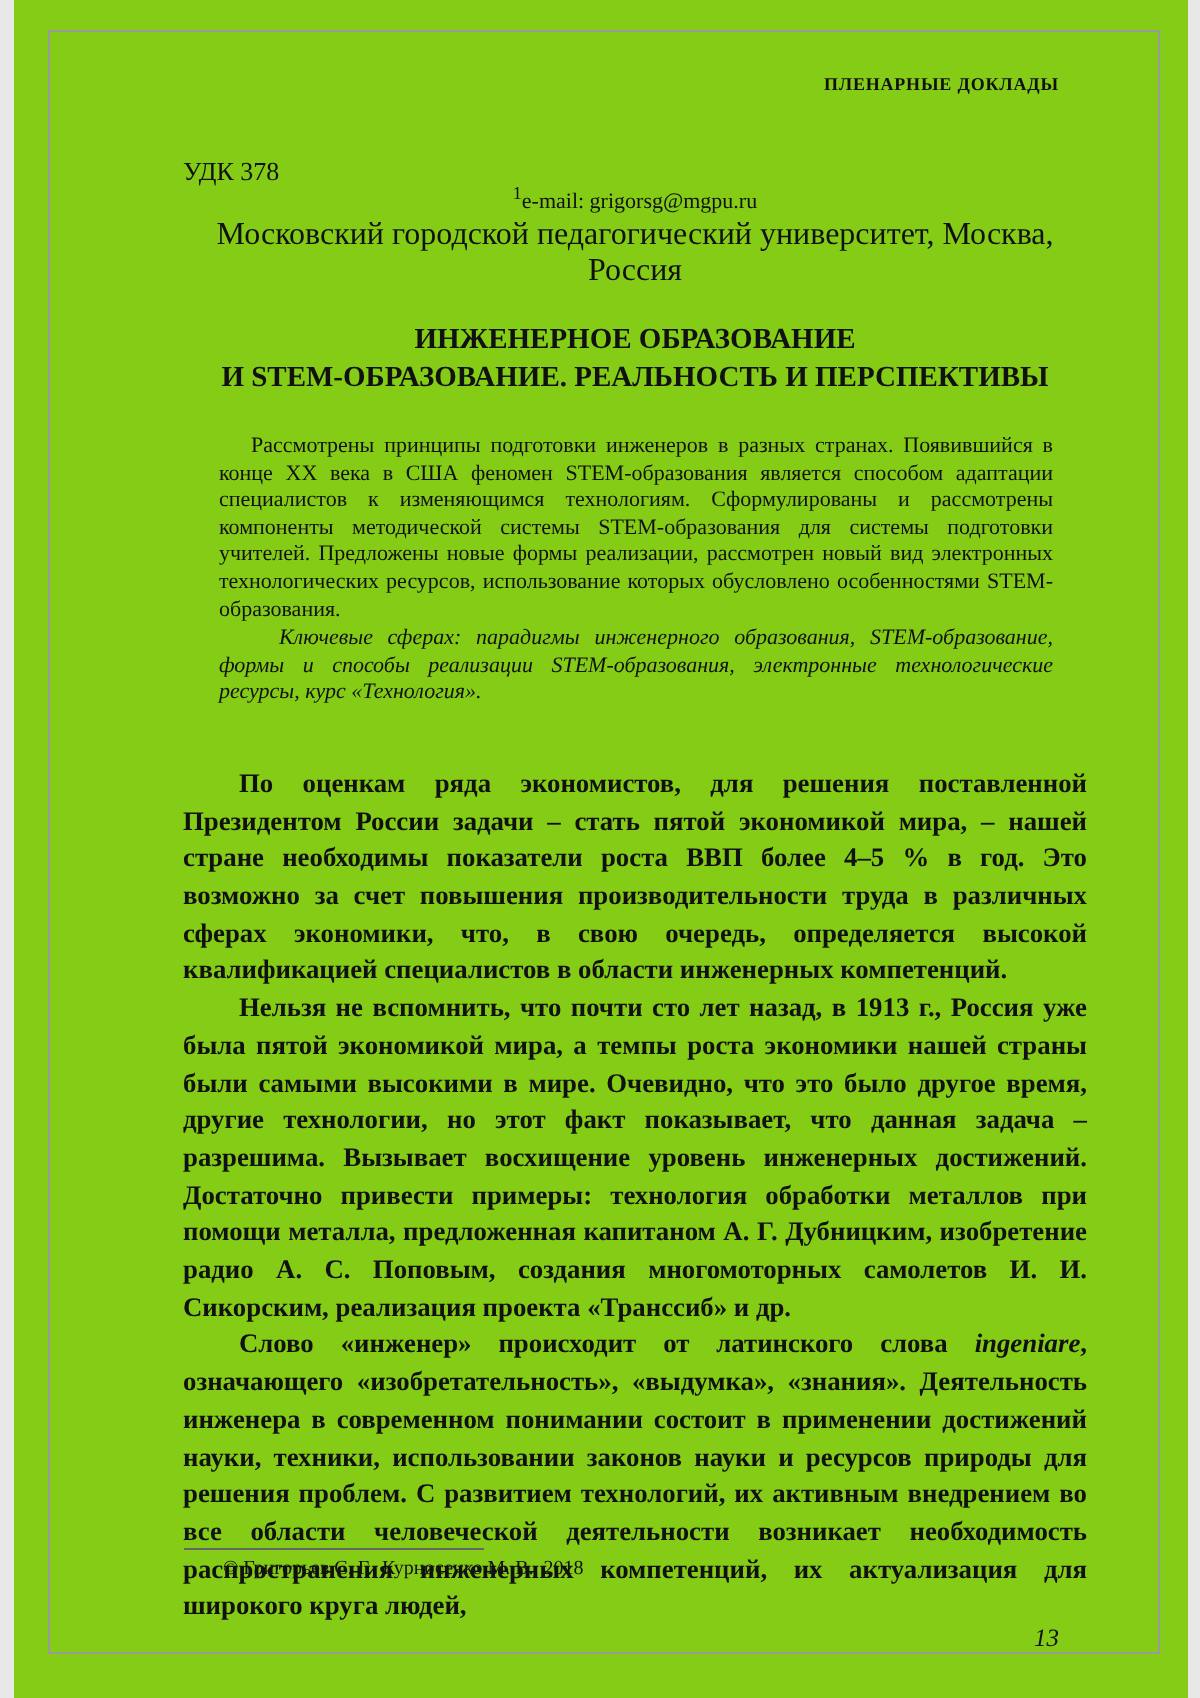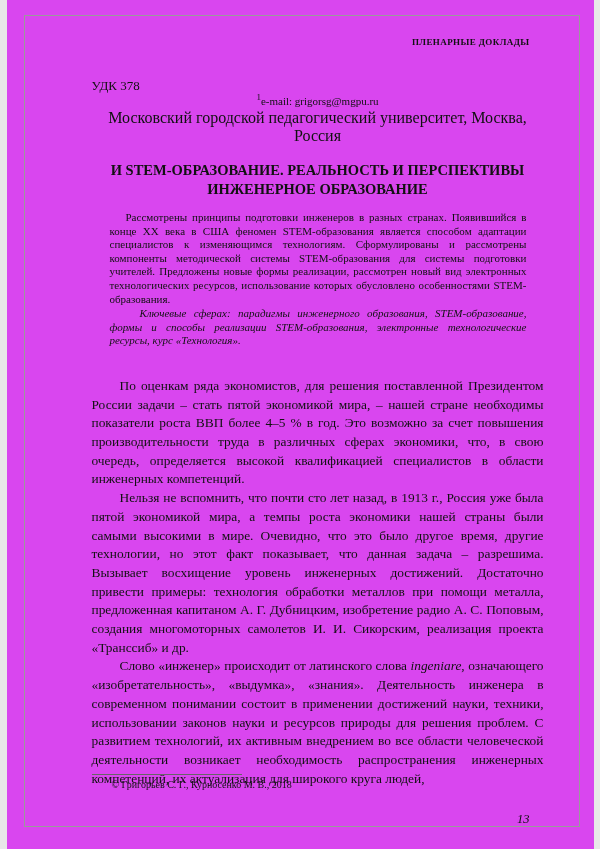--- a/index.html
+++ b/index.html
@@ -5,21 +5,21 @@
   html, body {
     margin: 0;
     padding: 0;
     background: #e8e8e8;
   }
   .page {
     position: relative;
     width: 587px;
     height: 849px;
     margin: 0 auto;
-    background: #d946ef;
+    background: #84cc16;
     font-family: "Liberation Serif", serif;
     color: #111;
     overflow: hidden;
   }
   .frame {
     position: absolute;
     left: 17px;
     top: 15px;
     right: 14px;
     bottom: 22px;
@@ -67,40 +67,41 @@
   }
   .title {
     margin: 16px 0 0 0;
     text-align: center;
     font-size: 14.5px;
     font-weight: bold;
     line-height: 19px;
   }
   .title-line { display: block; }
   .abstract {
-    margin: 12px 17px 0 18px;
+    margin: 18px 17px 0 18px;
     font-size: 11px;
     line-height: 13.6px;
     text-align: justify;
     text-indent: 16px;
   }
   .keywords {
     margin: 1px 17px 0 18px;
     font-size: 11px;
     line-height: 13.6px;
     text-align: justify;
     font-style: italic;
     text-indent: 30px;
   }
   .kw-label { font-style: italic; }
   .body-text {
     margin-top: 29px;
     font-size: 13.4px;
     line-height: 18.7px;
     text-align: justify;
+    font-weight: bold;
   }
   .body-text p {
     margin: 0;
     text-indent: 28px;
   }
   .footnote {
     position: absolute;
     left: 105px;
     top: 779px;
     font-size: 10px;
@@ -131,22 +132,22 @@
 
   <div class="content">
     <div class="udc">УДК 378</div>
 
 
     <div class="email"><sup>1</sup><span>e-mail: grigorsg@mgpu.ru</span></div>
 
     <div class="affiliation">Московский городской педагогический университет, Москва, Россия</div>
 
     <h1 class="title">
+      <span class="title-line">ИНЖЕНЕРНОЕ ОБРАЗОВАНИЕ</span>
       <span class="title-line">И STEM-ОБРАЗОВАНИЕ. РЕАЛЬНОСТЬ И ПЕРСПЕКТИВЫ</span>
-      <span class="title-line">ИНЖЕНЕРНОЕ ОБРАЗОВАНИЕ</span>
     </h1>
 
     <p class="abstract">Рассмотрены принципы подготовки инженеров в разных странах. Появившийся в конце XX века в США феномен STEM-образования является способом адаптации специалистов к изменяющимся технологиям. Сформулированы и рассмотрены компоненты методической системы STEM-образования для системы подготовки учителей. Предложены новые формы реализации, рассмотрен новый вид электронных технологических ресурсов, использование которых обусловлено особенностями STEM-образования.</p>
 
     <p class="keywords"><span class="kw-label">Ключевые сферах: </span><span>парадигмы инженерного образования, STEM-образование, формы и способы реализации STEM-образования, электронные технологические ресурсы, курс «Технология».</span></p>
 
     <div class="body-text">
         <p><span>По оценкам ряда экономистов, для решения поставленной Президентом России задачи – стать пятой экономикой мира, – нашей стране необходимы показатели роста ВВП более 4–5 %  в год. Это возможно за счет повышения производительности труда в различных сферах экономики, что, в свою очередь, определяется высокой квалификацией специалистов в области инженерных компетенций.</span></p>
         <p><span>Нельзя не вспомнить, что почти сто лет назад, в 1913 г., Россия уже была пятой экономикой мира, а темпы роста экономики нашей страны были самыми высокими в мире. Очевидно, что это было другое время, другие технологии, но этот факт показывает, что данная задача – разрешима. Вызывает восхищение уровень инженерных достижений. Достаточно привести примеры: технология обработки металлов при помощи металла, предложенная капитаном А. Г. Дубницким, изобретение радио А. С. Поповым, создания многомоторных самолетов И. И. Сикорским, реализация проекта «Транссиб» и др.</span></p>
         <p><span>Слово «инженер» происходит от латинского слова </span><span style="font-style: italic;">ingeniare</span><span>, означающего «изобретательность», «выдумка», «знания». Деятельность инженера в современном понимании состоит в применении достижений науки, техники, использовании законов науки и ресурсов природы для решения проблем. С развитием технологий, их активным внедрением во все области человеческой деятельности возникает необходимость распространения инженерных компетенций, их актуализация для широкого круга людей,</span></p>

